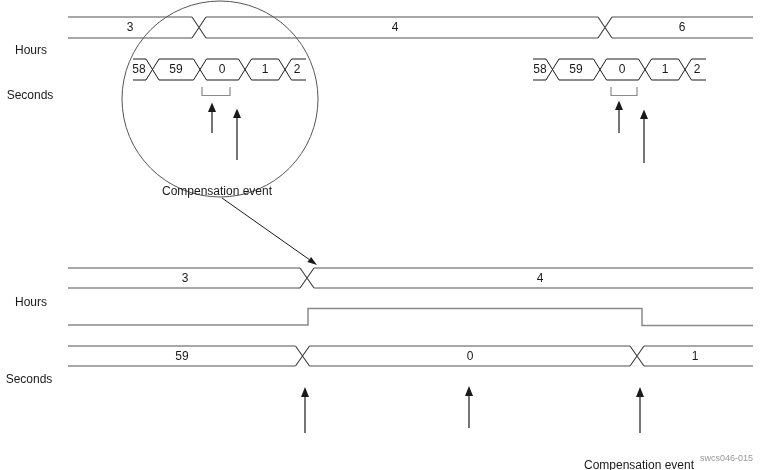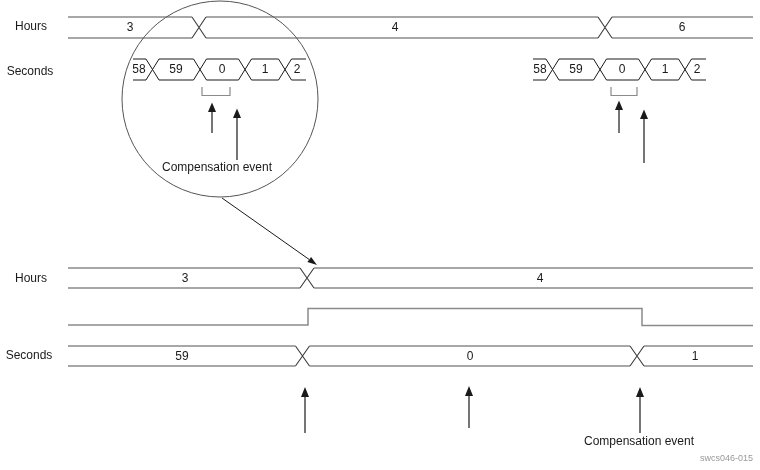--- a/index.html
+++ b/index.html
@@ -1,20 +1,20 @@
 <!DOCTYPE html>
 <html><head>
 <meta charset="utf-8">
 <style>
   html,body{margin:0;padding:0;background:#ffffff;}
   .stage{position:relative;width:760px;height:470px;background:#ffffff;overflow:hidden;
          font-family:"Liberation Sans", sans-serif;}
   .stage svg{position:absolute;left:0;top:0;}
   .lbl{position:absolute;transform:translate(-50%,-50%);font-size:12px;color:#1a1a1a;
-       white-space:nowrap;line-height:1;}
+       white-space:nowrap;line-height:1;margin-top:24px;}
   .busval{position:absolute;transform:translate(-50%,-50%);font-size:12px;color:#1a1a1a;
        white-space:nowrap;line-height:1;}
   .figid{position:absolute;font-size:9px;color:#999999;white-space:nowrap;line-height:1;}
 </style>
 </head>
 <body>
 
 <div class="stage">
 
   <svg width="760" height="470" viewBox="0 0 760 470" fill="none">

